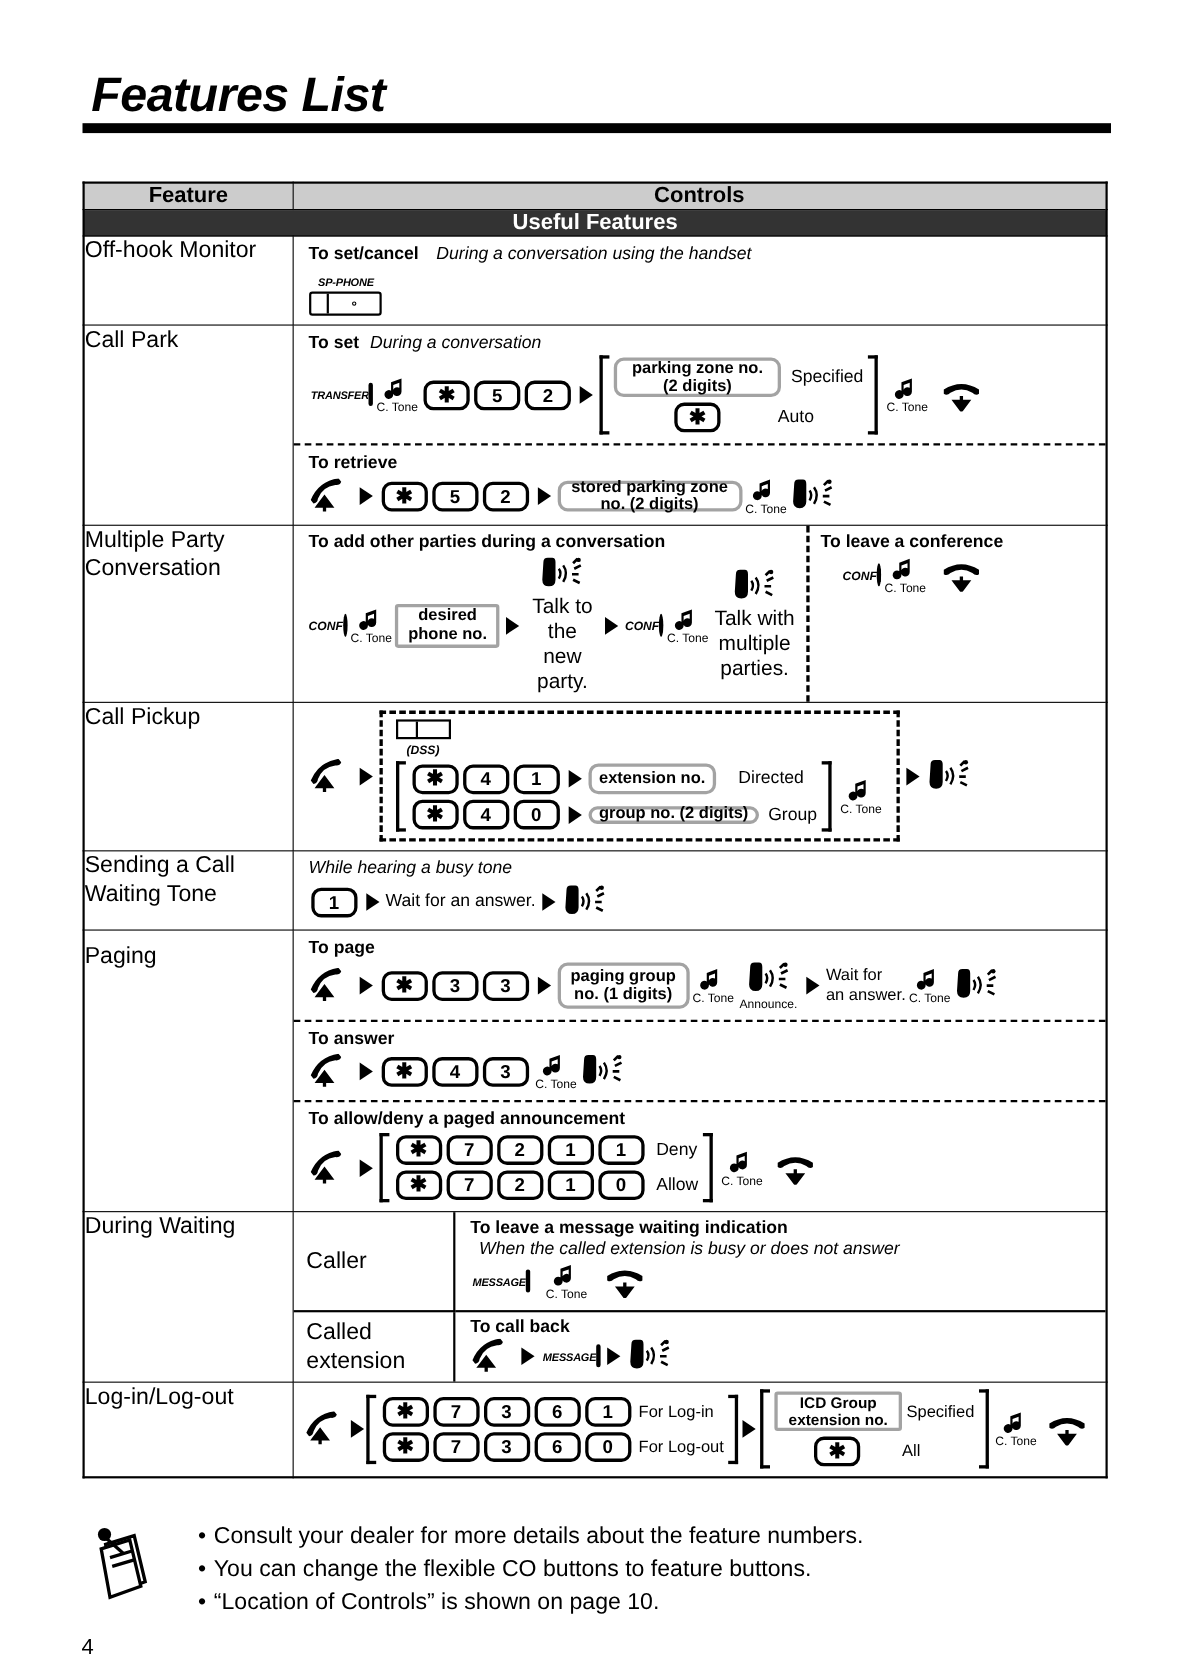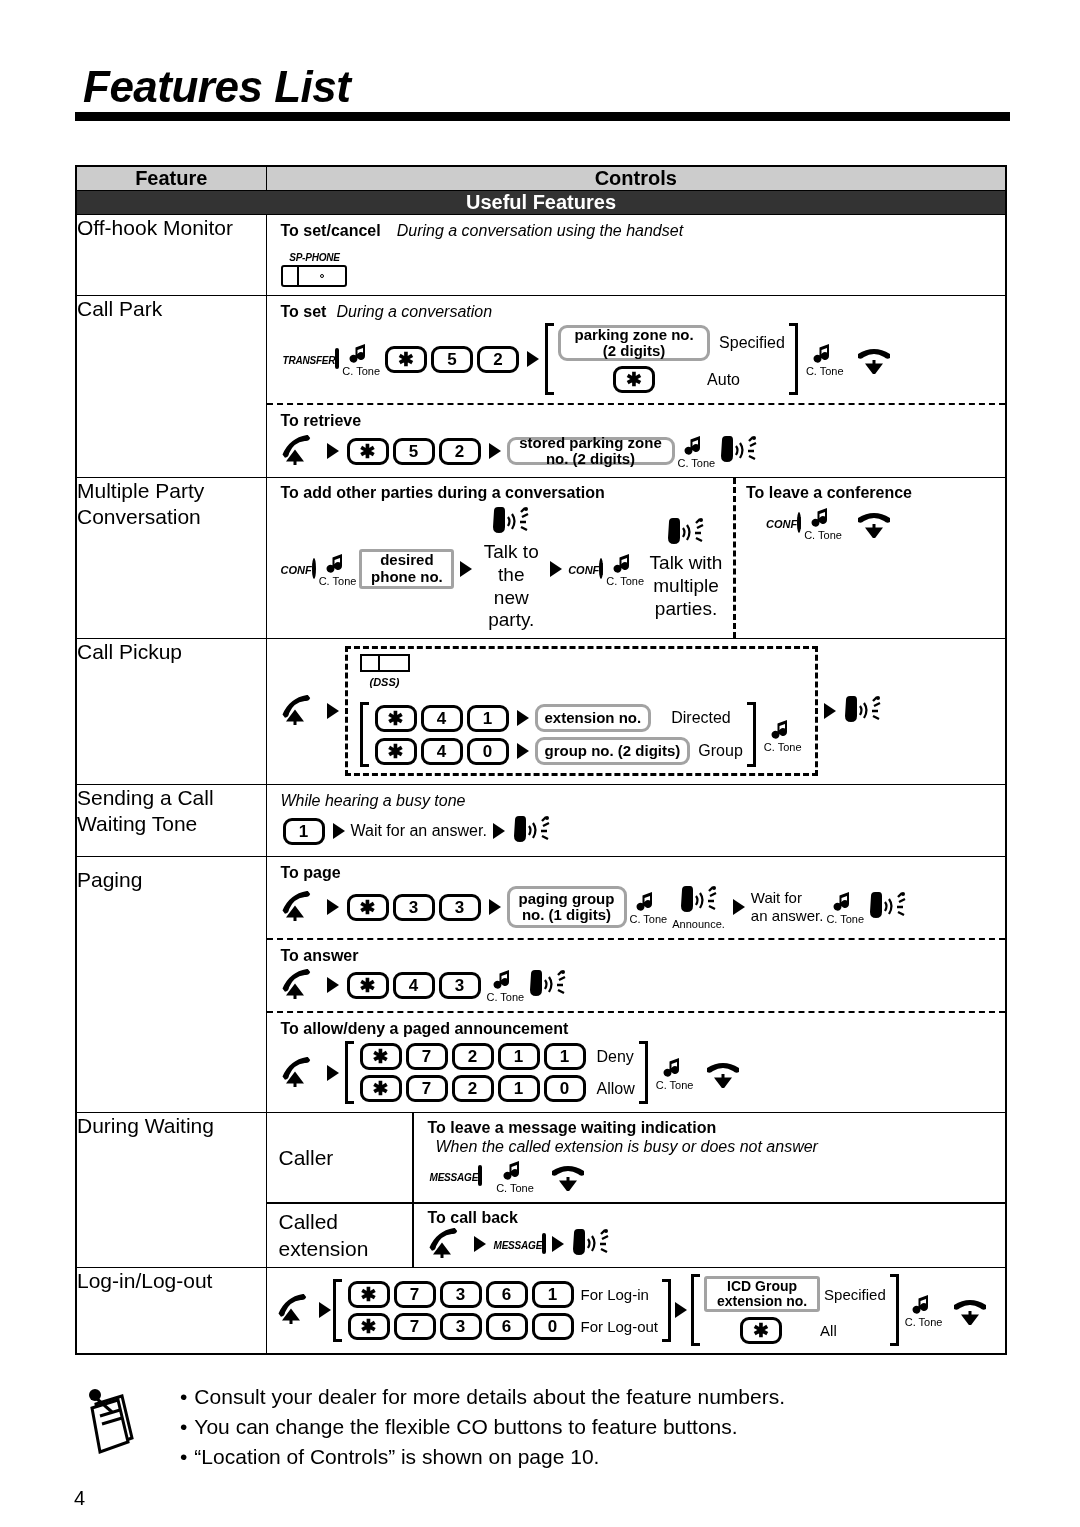--- a/index.html
+++ b/index.html
@@ -406,21 +406,21 @@
                 <svg viewBox="0 0 40 32">
                     <g transform="rotate(-38 20 14)">
                       <path d="M2 7 Q18 -2 34 7 L34 11 Q31 13 28 10 Q18 4 8 10 Q5 13 2 11 Z" fill="#000"></path>
                     </g>
                     <path d="M14 30 L14 24 M8 25 L14 17 L20 25 Z" stroke="#000" stroke-width="3" fill="#000"></path>
                   </svg>
               </span>
               <span class="arrow"></span>
 
               <span class="dashbox">
-                <div class="dssbtn" style="margin-bottom:12px">
+                <div class="dssbtn" style="margin-bottom:2px">
                   <span class="body">
                       <span class="l"></span>
                     </span>
                   <span class="cap">(DSS)</span>
                 </div>
                 <div class="row">
                   <span class="brgroup">
                     <span class="bracket lb"></span>
                     <span class="inner">
                       <span class="optline">
@@ -429,21 +429,21 @@
                         <span class="key">1</span>
                         <span class="arrow"></span>
                         <span class="callout" style="height:28px">extension no.</span>
                         <span class="optlabel" style="margin-left:20px">Directed</span>
                       </span>
                       <span class="optline">
                         <span class="key star">✱</span>
                         <span class="key">4</span>
                         <span class="key">0</span>
                         <span class="arrow"></span>
-                        <span class="callout" style="height:28px">group no. (2 digits)</span>
+                        <span class="callout" style="height:16px">group no. (2 digits)</span>
                         <span class="optlabel" style="margin-left:8px">Group</span>
                       </span>
                     </span>
                     <span class="bracket rb"></span>
                   </span>
                   <span class="ctone" style="margin-left:8px">
                     <span class="glyph">
                       <svg viewBox="0 0 26 26">
                           <path d="M17 3 L17 15 A4 4 0 1 1 15 11.6 L15 7 L9.5 9 L9.5 17.5 A4 4 0 1 1 7.5 14.2 L7.5 6.5 Z" fill="#000"></path>
                         </svg>

